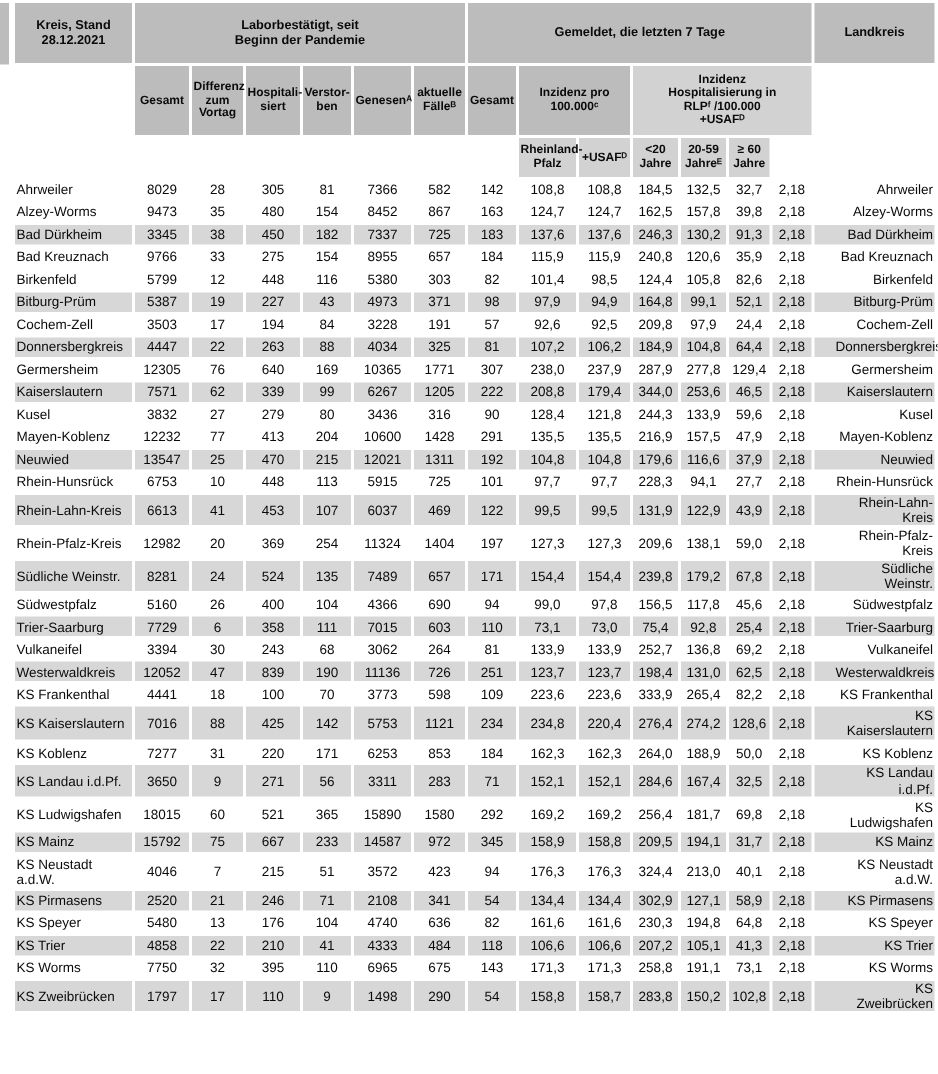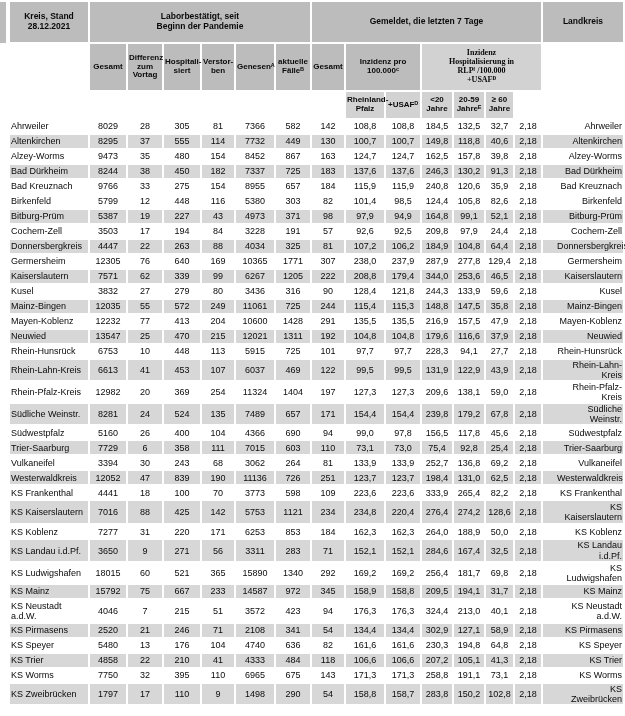--- a/index.html
+++ b/index.html
@@ -12,21 +12,21 @@
   td{vertical-align:middle;text-align:center;padding:0 1px;overflow:visible;}
   thead td{background:#bcbcbc;font-weight:bold;font-size:8px;line-height:1.12;}
   thead td.sub{background:#d2d2d2;}
   thead td.blank{background:transparent;}
   thead tr.r1 td{height:40px;font-size:8.5px;}
   thead tr.r2 td{height:46px;}
   thead tr.r3 td{height:26px;}
   .cw{display:inline-block;}
   .w56{max-width:56px;}
   .w92{max-width:92px;}
-  .w72{max-width:72px;font-family:Liberation Serif, serif;}
+  .w72{max-width:72px;}
   tbody td{font-size:9px;line-height:1.12;height:13px;background:transparent;}
   tbody tr.alt td{background:#d7d7d7;}
   tbody tr.tall td{height:22px;}
   tbody td.kreis{text-align:left;}
   tbody td.landkreis{text-align:right;padding-left:14px;}
 </style>
 </head>
 <body>
 
 <div class="sheet">
@@ -91,57 +91,40 @@
           <td class="num">582</td>
           <td class="num">142</td>
           <td class="num">108,8</td>
           <td class="num">108,8</td>
           <td class="num">184,5</td>
           <td class="num">132,5</td>
           <td class="num">32,7</td>
           <td class="num">2,18</td>
           <td class="landkreis">Ahrweiler</td>
         </tr>
-        <tr class="alt">
-          <td class="kreis">Altenkirchen</td>
-          <td class="num">8295</td>
-          <td class="num">37</td>
-          <td class="num">555</td>
-          <td class="num">114</td>
-          <td class="num">7732</td>
-          <td class="num">449</td>
-          <td class="num">130</td>
-          <td class="num">100,7</td>
-          <td class="num">100,7</td>
-          <td class="num">149,8</td>
-          <td class="num">118,8</td>
-          <td class="num">40,6</td>
-          <td class="num">2,18</td>
-          <td class="landkreis">Altenkirchen</td>
-        </tr>
         <tr>
           <td class="kreis">Alzey-Worms</td>
           <td class="num">9473</td>
           <td class="num">35</td>
           <td class="num">480</td>
           <td class="num">154</td>
           <td class="num">8452</td>
           <td class="num">867</td>
           <td class="num">163</td>
           <td class="num">124,7</td>
           <td class="num">124,7</td>
           <td class="num">162,5</td>
           <td class="num">157,8</td>
           <td class="num">39,8</td>
           <td class="num">2,18</td>
           <td class="landkreis">Alzey-Worms</td>
         </tr>
         <tr class="alt">
           <td class="kreis">Bad Dürkheim</td>
-          <td class="num">8244</td>
+          <td class="num">3345</td>
           <td class="num">38</td>
           <td class="num">450</td>
           <td class="num">182</td>
           <td class="num">7337</td>
           <td class="num">725</td>
           <td class="num">183</td>
           <td class="num">137,6</td>
           <td class="num">137,6</td>
           <td class="num">246,3</td>
           <td class="num">130,2</td>
@@ -277,37 +260,20 @@
           <td class="num">3436</td>
           <td class="num">316</td>
           <td class="num">90</td>
           <td class="num">128,4</td>
           <td class="num">121,8</td>
           <td class="num">244,3</td>
           <td class="num">133,9</td>
           <td class="num">59,6</td>
           <td class="num">2,18</td>
           <td class="landkreis">Kusel</td>
-        </tr>
-        <tr class="alt">
-          <td class="kreis">Mainz-Bingen</td>
-          <td class="num">12035</td>
-          <td class="num">55</td>
-          <td class="num">572</td>
-          <td class="num">249</td>
-          <td class="num">11061</td>
-          <td class="num">725</td>
-          <td class="num">244</td>
-          <td class="num">115,4</td>
-          <td class="num">115,3</td>
-          <td class="num">148,8</td>
-          <td class="num">147,5</td>
-          <td class="num">35,8</td>
-          <td class="num">2,18</td>
-          <td class="landkreis">Mainz-Bingen</td>
         </tr>
         <tr>
           <td class="kreis">Mayen-Koblenz</td>
           <td class="num">12232</td>
           <td class="num">77</td>
           <td class="num">413</td>
           <td class="num">204</td>
           <td class="num">10600</td>
           <td class="num">1428</td>
           <td class="num">291</td>
@@ -540,21 +506,21 @@
           <td class="num">2,18</td>
           <td class="landkreis">KS Landau i.d.Pf.</td>
         </tr>
         <tr>
           <td class="kreis">KS Ludwigshafen</td>
           <td class="num">18015</td>
           <td class="num">60</td>
           <td class="num">521</td>
           <td class="num">365</td>
           <td class="num">15890</td>
-          <td class="num">1340</td>
+          <td class="num">1580</td>
           <td class="num">292</td>
           <td class="num">169,2</td>
           <td class="num">169,2</td>
           <td class="num">256,4</td>
           <td class="num">181,7</td>
           <td class="num">69,8</td>
           <td class="num">2,18</td>
           <td class="landkreis">KS Ludwigshafen</td>
         </tr>
         <tr class="alt">

